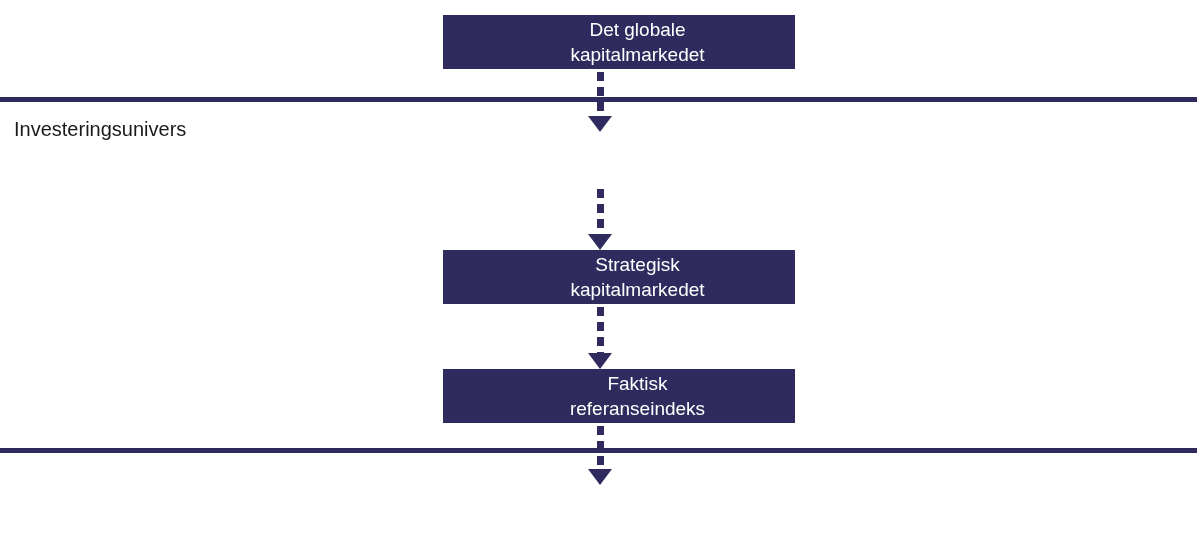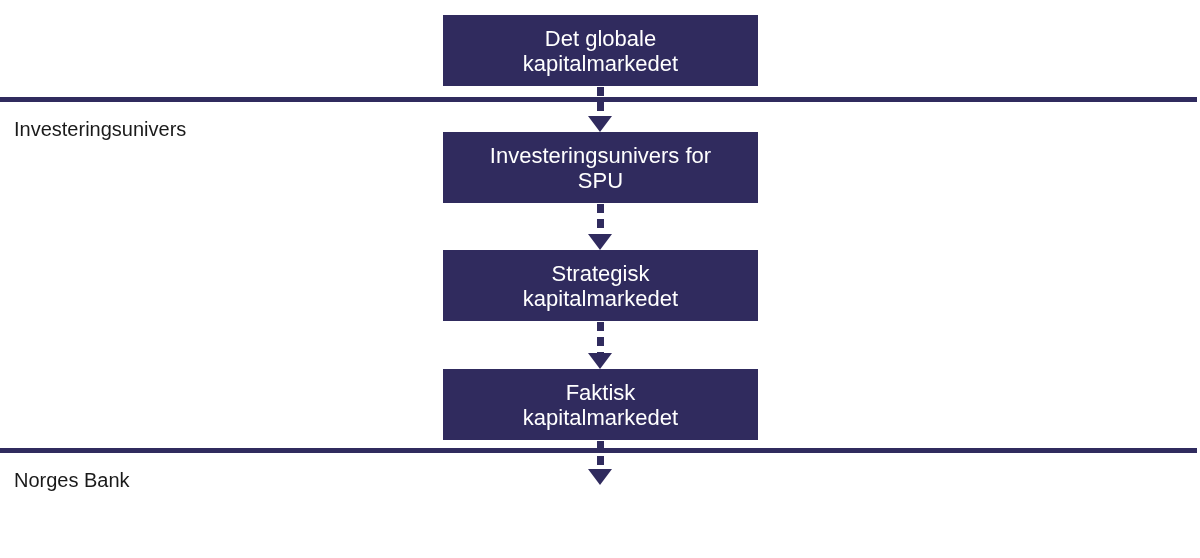--- a/index.html
+++ b/index.html
@@ -37,30 +37,31 @@
     font-size:20px;
     color:var(--section-label-text);
     line-height:24px;
   }
   .section-label.top{ top:117px; }
   .section-label.bottom{ top:468px; }
   .node{
     position:absolute;
     left:443px;
     width:315px;
-    height:71px;
+    height:54px;
     background:var(--node-fill);
     color:var(--node-text);
     display:flex;
     align-items:center;
     justify-content:center;
     text-align:center;
-    font-size:22px;
+    font-size:19px;
     line-height:25px;
     white-space:pre-line;
+    padding-left:37px;
   }
   .node.n1{ top:15px; }
   .node.n2{ top:132px; }
   .node.n3{ top:250px; }
   .node.n4{ top:369px; }
   .node.n5{ top:485px; }
   .arrow{
     position:absolute;
     left:588px;
     width:24px;
@@ -91,48 +92,45 @@
 </style>
 </head>
 <body>
 
 <div class="canvas">
 
   <div class="divider top"></div>
   <div class="divider bottom"></div>
 
   <div class="section-label top">Investeringsunivers</div>
-  <div class="section-label bottom">Norges Bank</div>
 
   <div class="node n1">Det globale
 kapitalmarkedet</div>
 
   <div class="arrow a1">
     <div class="shaft"></div>
     <div class="head"></div>
   </div>
 
-  <div class="node n2">Investeringsunivers for
-SPU</div>
 
   <div class="arrow a2">
     <div class="shaft"></div>
     <div class="head"></div>
   </div>
 
   <div class="node n3">Strategisk
 kapitalmarkedet</div>
 
   <div class="arrow a3">
     <div class="shaft"></div>
     <div class="head"></div>
   </div>
 
   <div class="node n4">Faktisk
-kapitalmarkedet</div>
+referanseindeks</div>
 
   <div class="arrow a4">
     <div class="shaft"></div>
     <div class="head"></div>
   </div>
 
 
 </div>
 
 </body></html>

